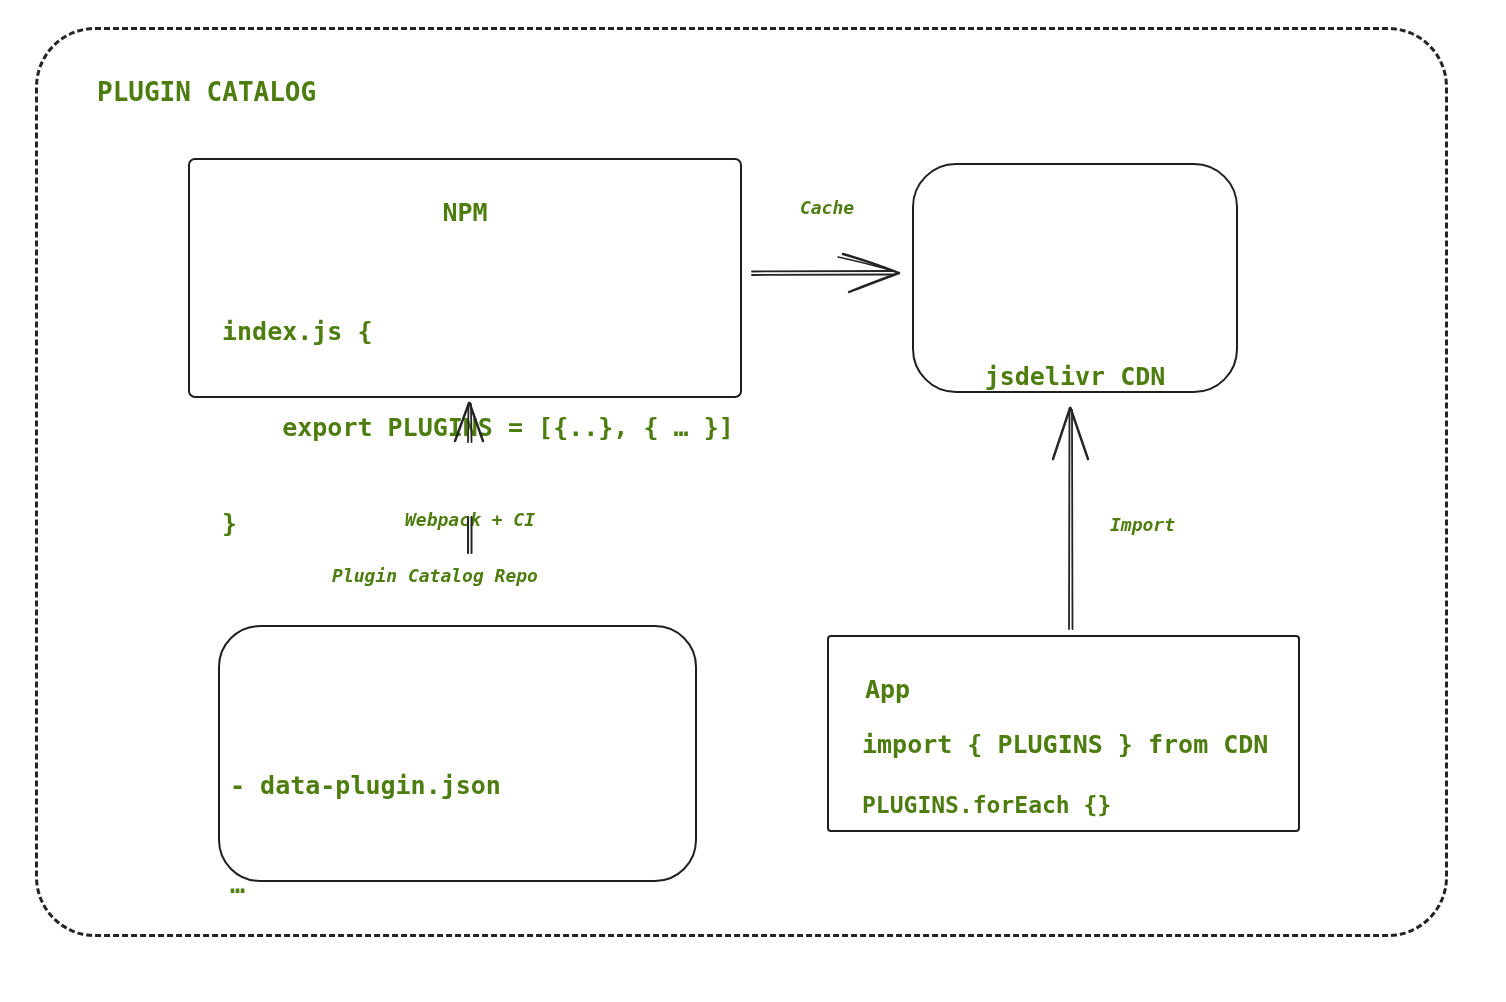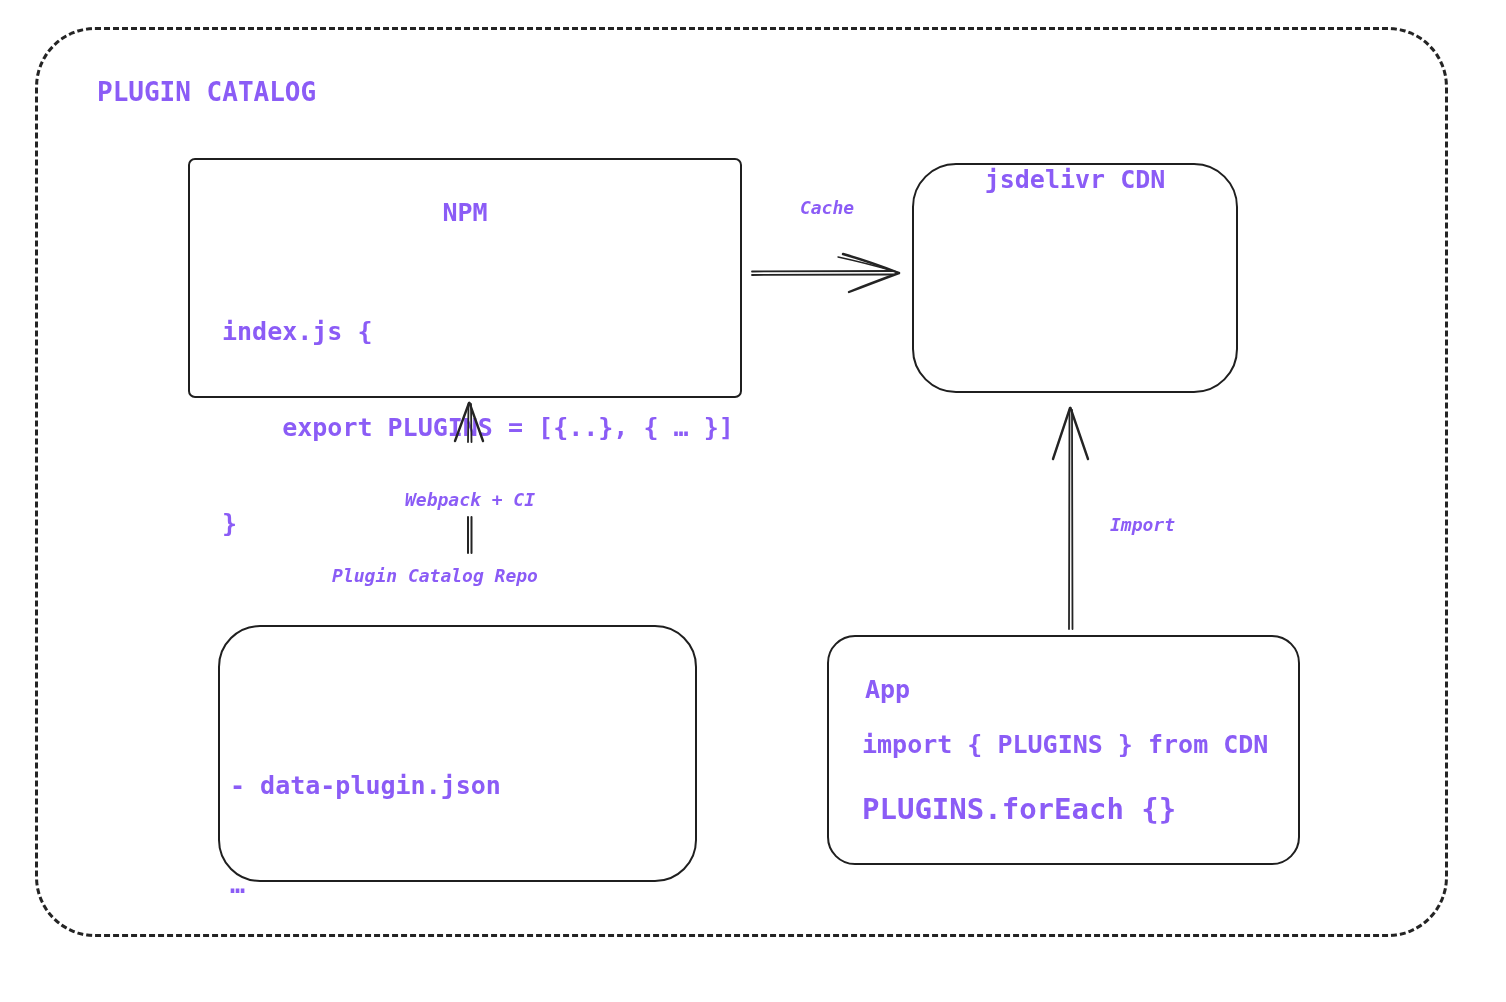--- a/index.html
+++ b/index.html
@@ -1,45 +1,45 @@
 <!DOCTYPE html>
 <html><head>
 <meta charset="utf-8">
 <style>
   html,body{margin:0;padding:0;background:#ffffff;}
   .canvas{
     position:relative;width:1506px;height:1002px;background:#ffffff;overflow:hidden;
     font-family:"DejaVu Sans Mono","Liberation Mono",monospace;
-    font-weight:bold;color:#8b5cf6;
+    font-weight:bold;color:#4d7c0f;
   }
   .frame{
     position:absolute;left:35px;top:27px;width:1413px;height:910px;
     border:3px dashed #242424;border-radius:60px;box-sizing:border-box;
   }
   .frame-title{position:absolute;left:97px;top:77px;font-size:26px;white-space:pre;}
   .node{
     position:absolute;background:#ffffff;border:2.5px solid #1f1f1f;
     box-sizing:border-box;
   }
   .npm-box{left:188px;top:158px;width:554px;height:240px;border-radius:7px;}
   .cdn-box{left:912px;top:163px;width:326px;height:230px;border-radius:44px;
-    display:flex;align-items:flex-start;justify-content:center;}
+    display:flex;align-items:flex-end;justify-content:center;}
   .repo-box{left:218px;top:625px;width:479px;height:257px;border-radius:42px;}
-  .app-box{left:827px;top:635px;width:473px;height:230px;border-radius:28px;}
+  .app-box{left:827px;top:635px;width:473px;height:197px;border-radius:4px;}
   .node-title-center{position:absolute;left:0;top:38px;width:100%;text-align:center;font-size:25px;}
   .code{position:absolute;left:32px;top:92px;font-size:25px;line-height:32px;white-space:pre;}
   .code div{white-space:pre;}
   .cdn-label{font-size:25px;white-space:pre;}
   .repo-items{position:absolute;left:10px;top:76px;font-size:25px;line-height:33px;white-space:pre;}
   .app-title{position:absolute;left:36px;top:38px;font-size:25px;white-space:pre;}
   .app-line1{position:absolute;left:33px;top:93px;font-size:25px;white-space:pre;}
-  .app-line2{position:absolute;left:33px;top:155px;font-size:29px;white-space:pre;}
+  .app-line2{position:absolute;left:33px;top:155px;font-size:23px;white-space:pre;}
   .edge-label{position:absolute;font-size:18px;white-space:pre;font-style:italic;}
   .cache-label{left:752px;top:197px;width:150px;text-align:center;}
-  .build-label{left:320px;top:422px;width:300px;text-align:center;line-height:31px;}
+  .build-label{left:320px;top:442px;width:300px;text-align:center;line-height:31px;}
   .repo-title{left:235px;top:565px;width:400px;text-align:center;}
   .import-label{left:1110px;top:514px;}
   .arrows{position:absolute;left:0;top:0;width:1506px;height:1002px;pointer-events:none;}
 </style>
 </head>
 <body>
 
 <div class="canvas">
 
   <div class="frame"></div>

